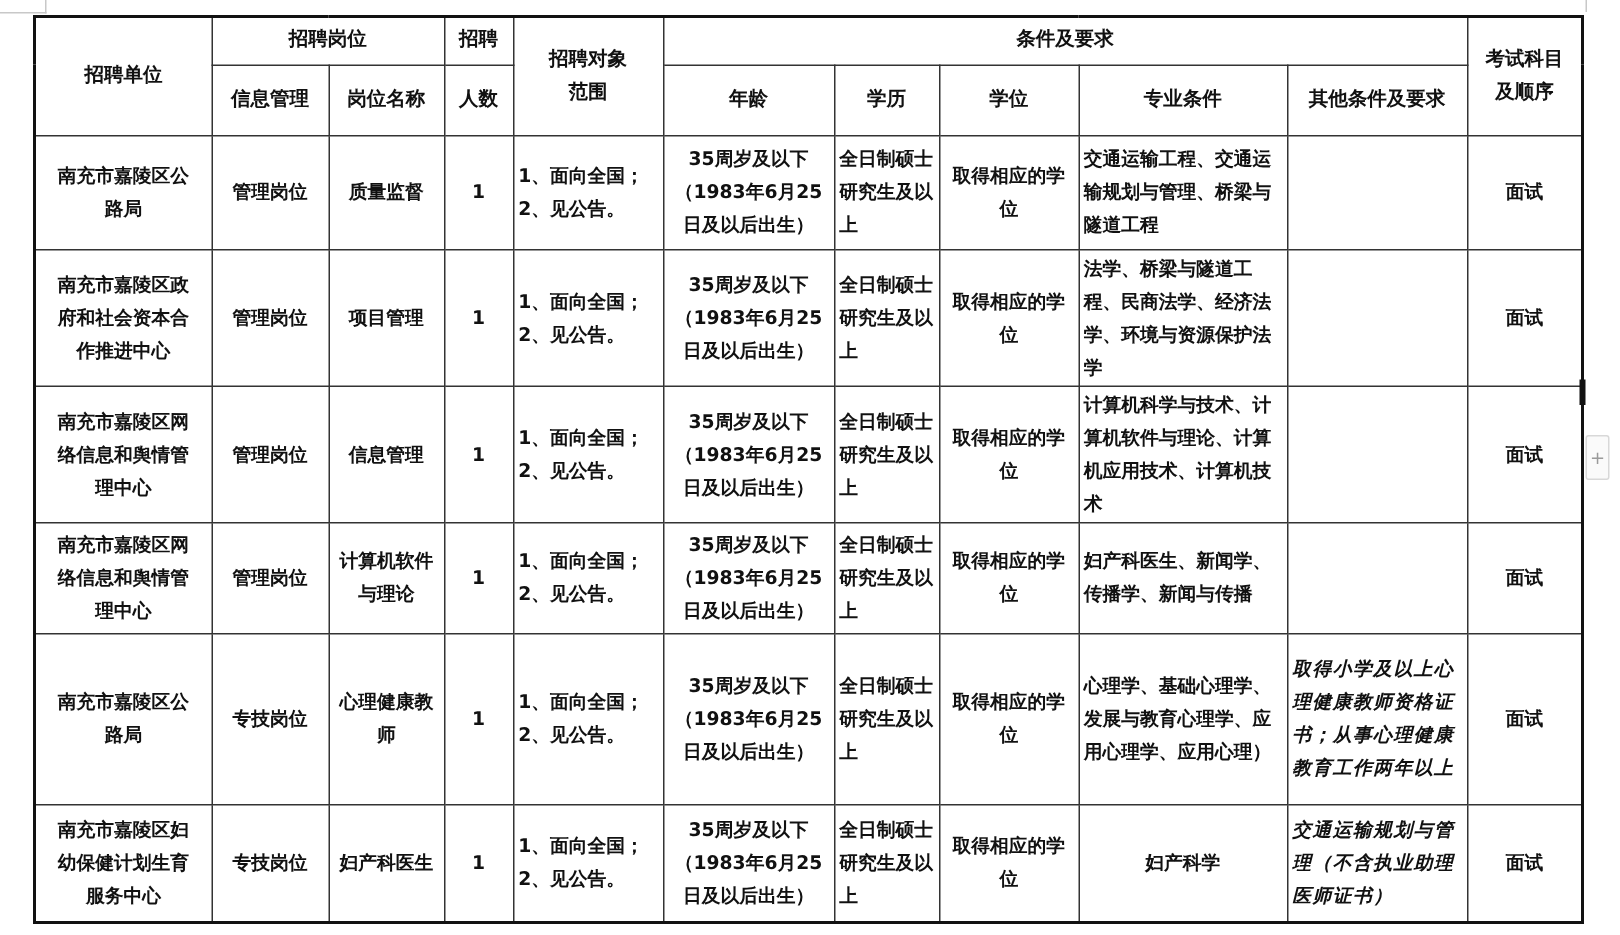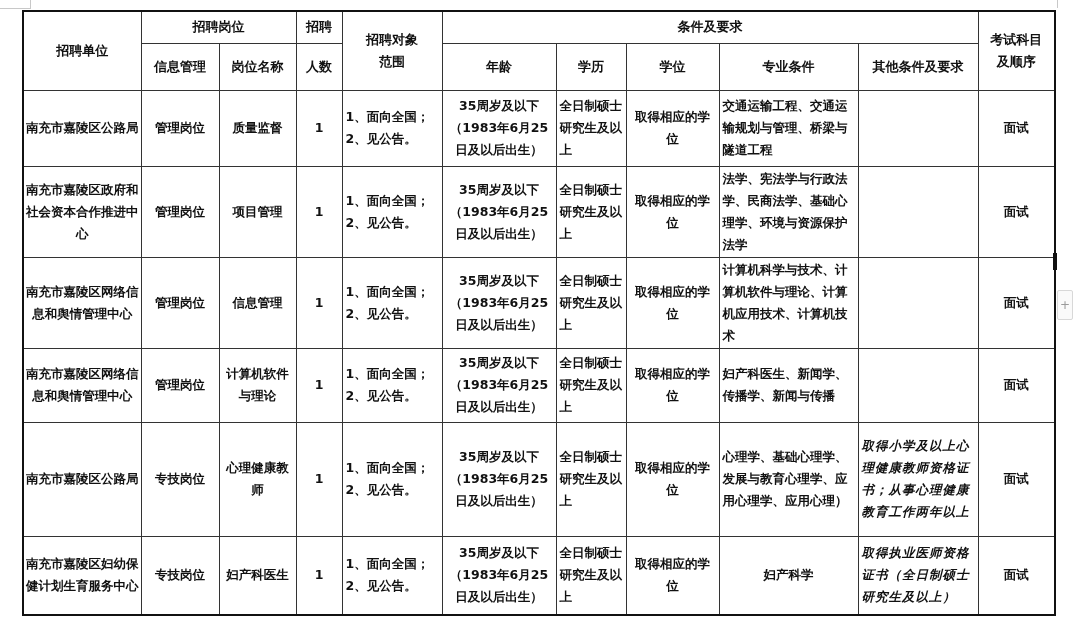--- a/index.html
+++ b/index.html
@@ -65,21 +65,21 @@
     font-size: 12.5px;
     line-height: 22px;
     padding: 1px 3px;
     font-weight: bold;
     word-break: break-all;
   }
   table.recruit th {
     font-size: 13px;
   }
   .left-align { text-align: left !important; }
-  .unit { padding: 1px 0 !important; }
+  .unit { padding: 1px 12px !important; }
   .cond-other { letter-spacing: 1px; font-style: italic; }
 </style>
 </head>
 <body>
 
 <div class="page">
   <div class="corner-mark-tl"></div>
   <div class="corner-mark-tr"></div>
 
   <table class="recruit">
@@ -154,21 +154,21 @@
           <div>1、面向全国；</div>
           <div>2、见公告。</div>
         </td>
         <td>
           <div>35周岁及以下</div>
           <div>（1983年6月25</div>
           <div>日及以后出生）</div>
         </td>
         <td class="left-align">全日制硕士研究生及以上</td>
         <td>取得相应的学位</td>
-        <td class="left-align">法学、宪法学与行政法学、民商法学、基础心理学、环境与资源保护法学</td>
+        <td class="left-align">法学、桥梁与隧道工程、民商法学、经济法学、环境与资源保护法学</td>
         <td class="left-align cond-other"></td>
         <td>面试</td>
       </tr>
 
       <tr style="height:91px">
         <td class="unit">南充市嘉陵区网络信息和舆情管理中心</td>
         <td>管理岗位</td>
         <td>信息管理</td>
         <td>1</td>
         <td class="left-align">
@@ -239,21 +239,21 @@
           <div>2、见公告。</div>
         </td>
         <td>
           <div>35周岁及以下</div>
           <div>（1983年6月25</div>
           <div>日及以后出生）</div>
         </td>
         <td class="left-align">全日制硕士研究生及以上</td>
         <td>取得相应的学位</td>
         <td>妇产科学</td>
-        <td class="left-align cond-other">取得执业医师资格证书（全日制硕士研究生及以上）</td>
+        <td class="left-align cond-other">交通运输规划与管理（不含执业助理医师证书）</td>
         <td>面试</td>
       </tr>
     </tbody>
   </table>
 
   <div class="row-marker"></div>
   <div class="add-row-btn">
     <span>+</span>
   </div>
 </div>

